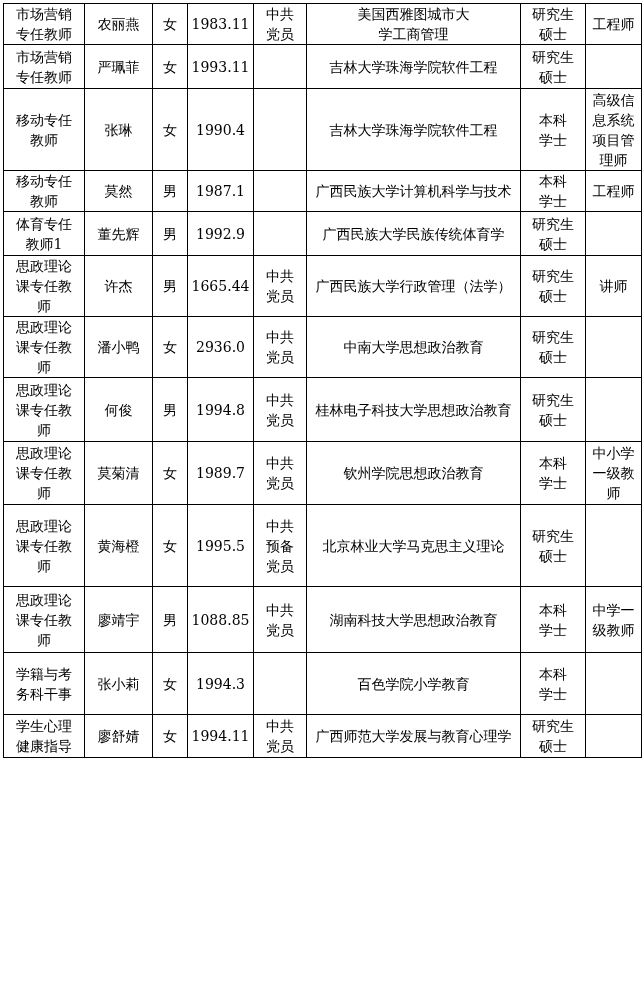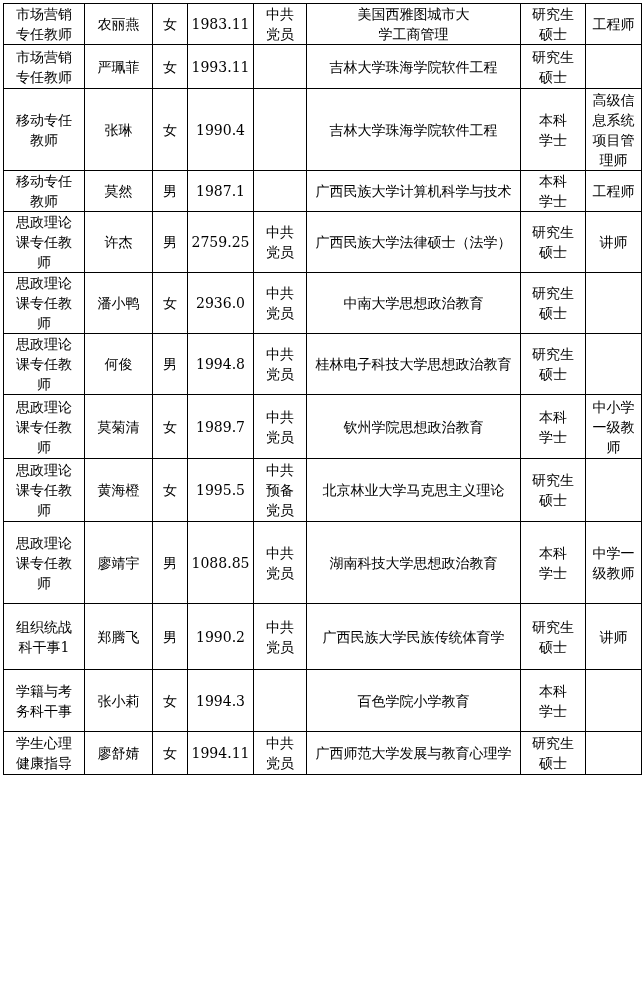--- a/index.html
+++ b/index.html
@@ -121,29 +121,41 @@
           <td>莫然</td>
           <td>男</td>
           <td>1987.1</td>
           <td></td>
           <td>广西民族大学计算机科学与技术</td>
           <td>本科
 学士</td>
           <td>工程师</td>
         </tr>
         <tr>
+          <td>体育专任
+教师1</td>
+          <td>董先辉</td>
+          <td>男</td>
+          <td>1992.9</td>
+          <td></td>
+          <td>广西民族大学民族传统体育学</td>
+          <td>研究生
+硕士</td>
+          <td></td>
+        </tr>
+        <tr>
           <td>思政理论
 课专任教
 师</td>
           <td>许杰</td>
           <td>男</td>
-          <td>2759.25</td>
-          <td>中共
-党员</td>
-          <td>广西民族大学法律硕士（法学）</td>
+          <td>1665.44</td>
+          <td>中共
+党员</td>
+          <td>广西民族大学行政管理（法学）</td>
           <td>研究生
 硕士</td>
           <td>讲师</td>
         </tr>
         <tr>
           <td>思政理论
 课专任教
 师</td>
           <td>潘小鸭</td>
           <td>女</td>
@@ -207,33 +219,20 @@
           <td>廖靖宇</td>
           <td>男</td>
           <td>1088.85</td>
           <td>中共
 党员</td>
           <td>湖南科技大学思想政治教育</td>
           <td>本科
 学士</td>
           <td>中学一
 级教师</td>
-        </tr>
-        <tr>
-          <td>组织统战
-科干事1</td>
-          <td>郑腾飞</td>
-          <td>男</td>
-          <td>1990.2</td>
-          <td>中共
-党员</td>
-          <td>广西民族大学民族传统体育学</td>
-          <td>研究生
-硕士</td>
-          <td>讲师</td>
         </tr>
         <tr>
           <td>学籍与考
 务科干事</td>
           <td>张小莉</td>
           <td>女</td>
           <td>1994.3</td>
           <td></td>
           <td>百色学院小学教育</td>
           <td>本科

